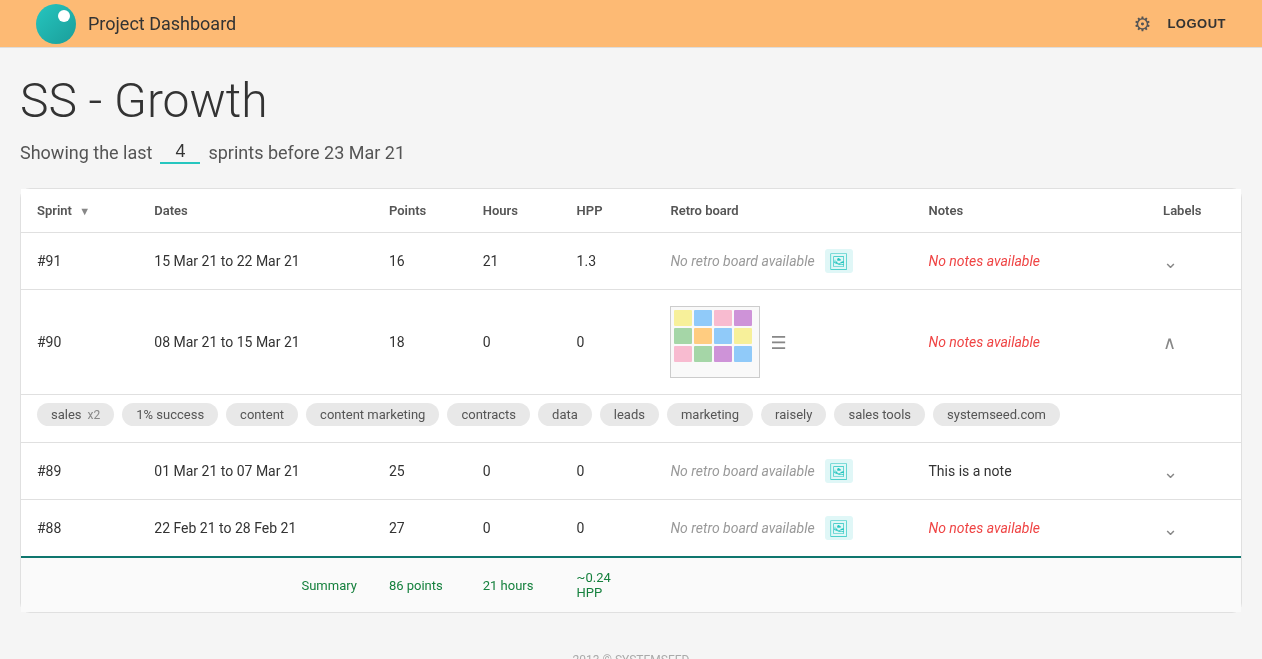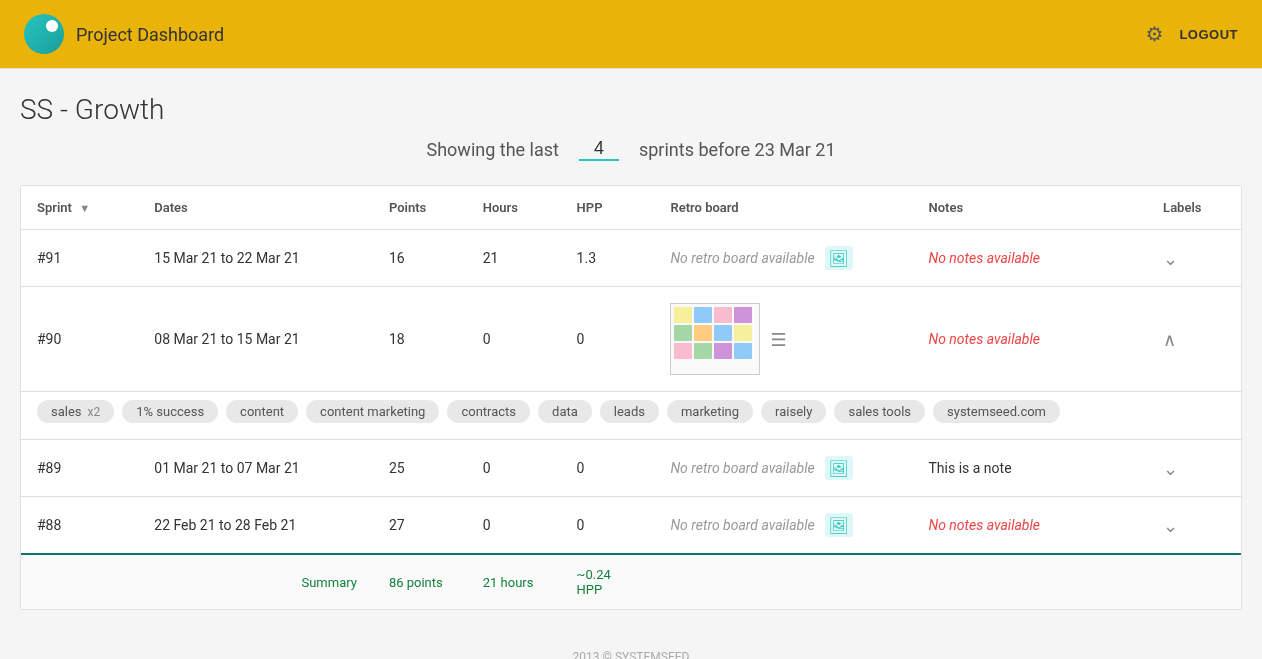--- a/index.html
+++ b/index.html
@@ -3,24 +3,24 @@
   <meta charset="utf-8">
   <style>
     * { box-sizing: border-box; margin: 0; padding: 0; }
     body { font-family: -apple-system, BlinkMacSystemFont, 'Segoe UI', Roboto, sans-serif; background: #f5f5f5; color: #333; font-size: 14px; }
 
     
     .header {
       display: flex;
       align-items: center;
       justify-content: space-between;
-      background: #eab308;
+      background: #fdba74;
       border-bottom: 1px solid #ddd;
-      padding: 0 24px;
-      height: 69px;
+      padding: 0 36px;
+      height: 48px;
     }
     .header-left { display: flex; align-items: center; gap: 12px; }
     .logo {
       width: 40px; height: 40px;
       background: linear-gradient(135deg, #26c6bf, #1a9e9a);
       border-radius: 50%;
       display: flex; align-items: center; justify-content: center;
       position: relative;
     }
     .logo::after {
@@ -31,30 +31,30 @@
       position: absolute;
       top: 6px; right: 6px;
     }
     .header-title { font-size: 18px; font-weight: 400; color: #333; }
     .header-right { display: flex; align-items: center; gap: 16px; }
     .gear-icon { font-size: 20px; color: #555; cursor: pointer; }
     .logout-btn { font-size: 13px; font-weight: 600; color: #333; cursor: pointer; letter-spacing: 0.5px; background: none; border: none; }
 
     
     .main { padding: 24px 20px; }
-    .project-title { font-size: 28px; font-weight: 300; color: #333; margin-bottom: 12px; }
-    .subtitle-row { display: flex; align-items: center; gap: 20px; margin-bottom: 24px; font-size: 18px; color: #555; justify-content: center; }
+    .project-title { font-size: 48px; font-weight: 300; color: #333; margin-bottom: 12px; }
+    .subtitle-row { display: flex; align-items: center; gap: 8px; margin-bottom: 24px; font-size: 18px; color: #555; }
     .sprint-count-input {
       border: none; border-bottom: 2px solid #26c6bf;
       font-size: 18px; width: 40px; text-align: center;
       background: transparent; color: #333; outline: none;
     }
 
     
-    .table-wrapper { background: #fff; border: 1px solid #e0e0e0; border-radius: 2px; }
+    .table-wrapper { background: #fff; border: 1px solid #e0e0e0; border-radius: 10px; }
     table { width: 100%; border-collapse: collapse; }
     thead th {
       text-align: left;
       padding: 14px 16px;
       font-weight: 600;
       font-size: 13px;
       color: #555;
       border-bottom: 1px solid #e0e0e0;
       background: #fff;
     }

